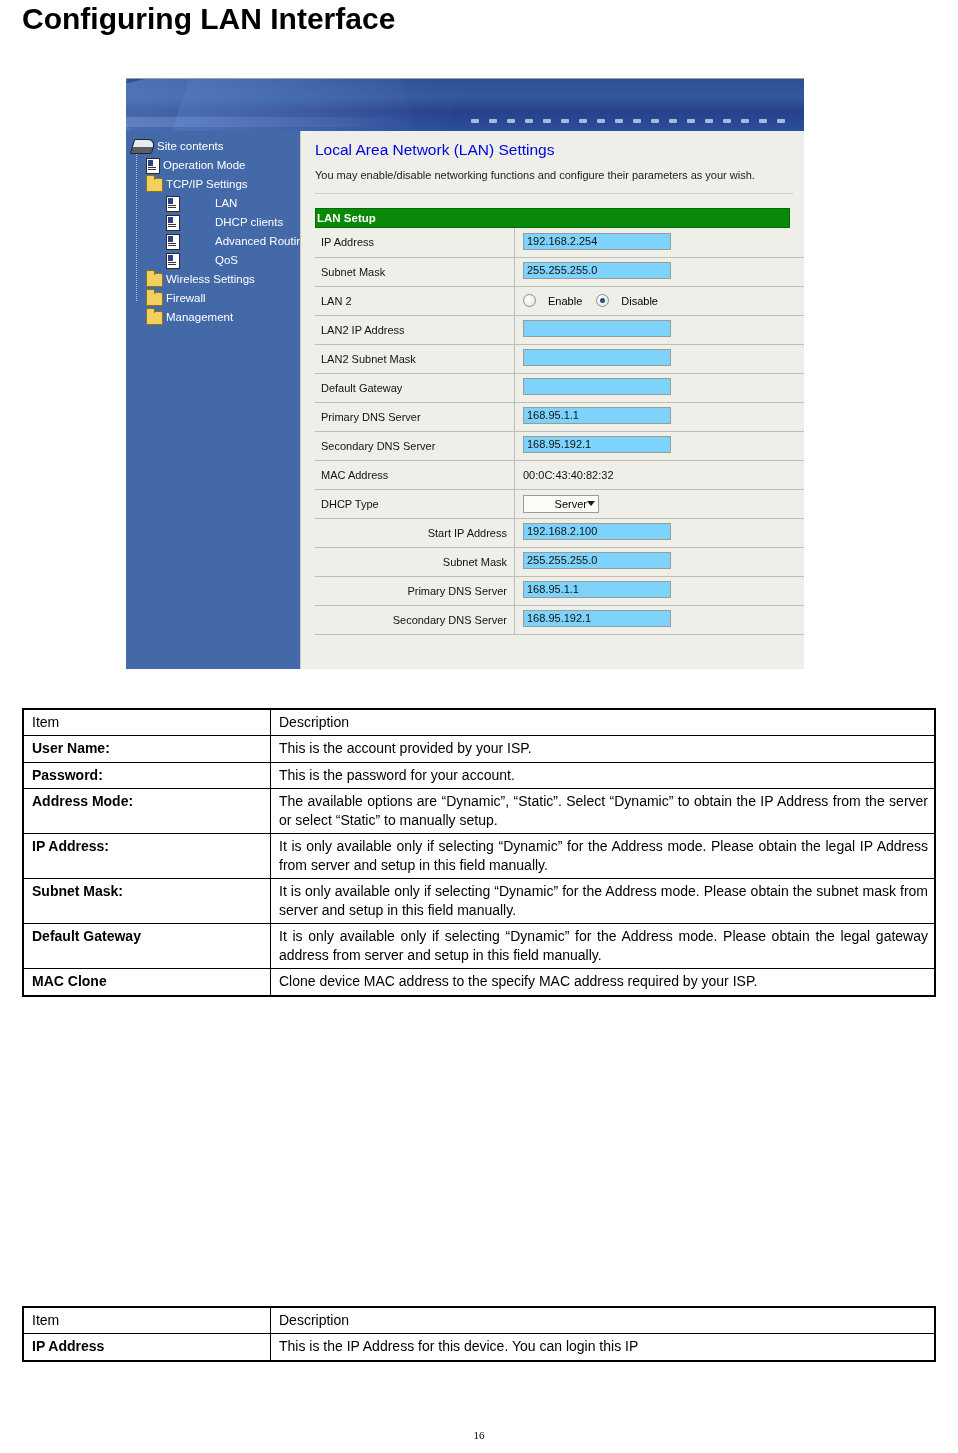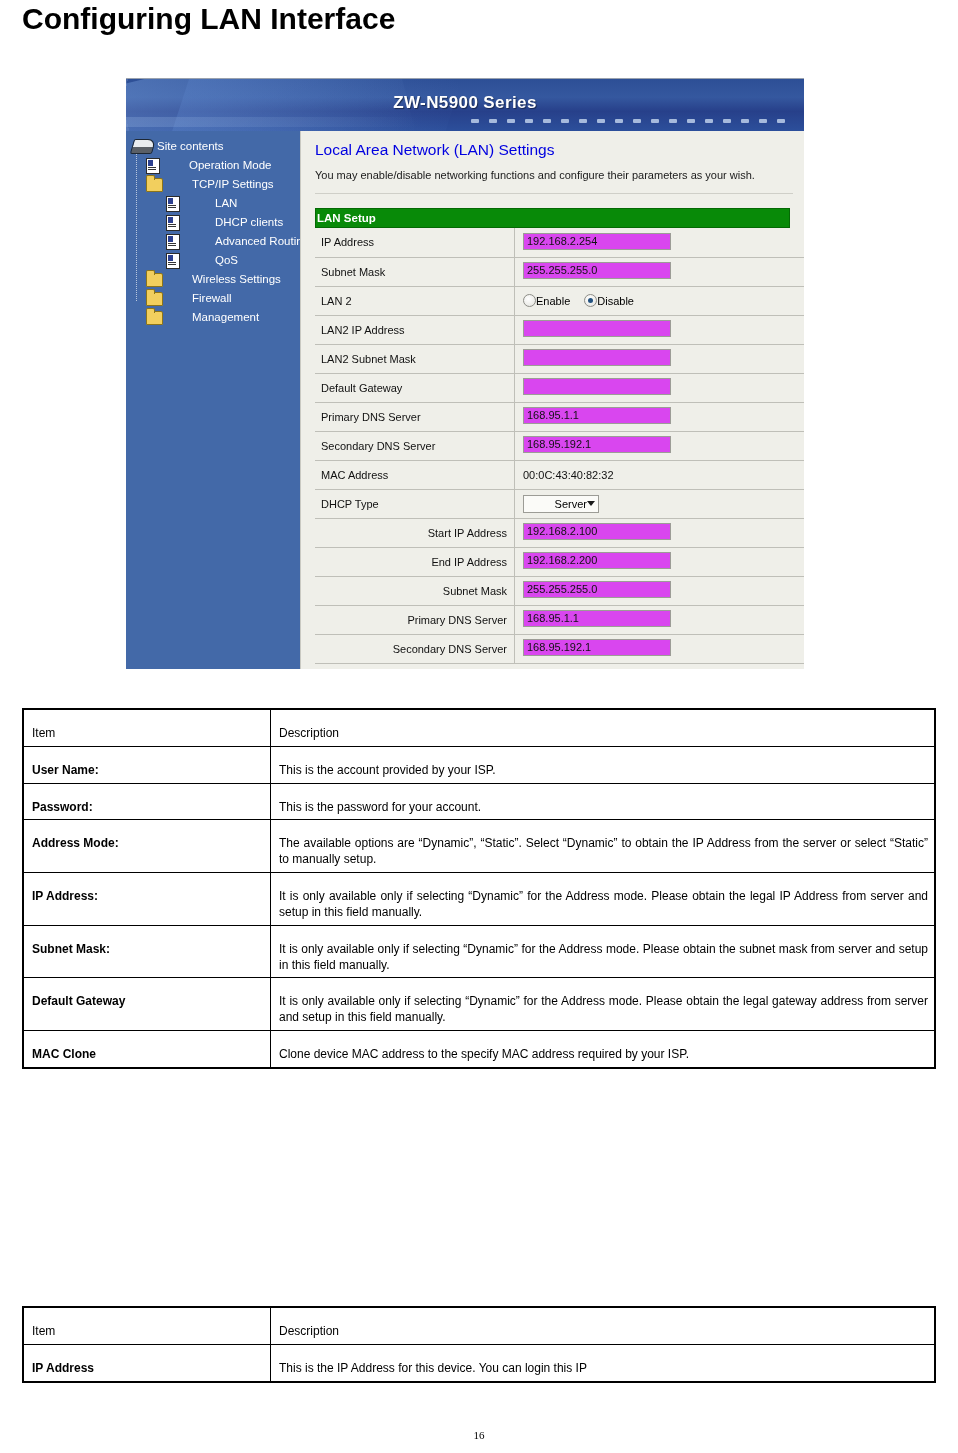--- a/index.html
+++ b/index.html
@@ -102,21 +102,21 @@
   .nav-item {
     display: flex;
     align-items: center;
     height: 19px;
     white-space: nowrap;
     color: #fff;
     line-height: 1;
   }
   .nav-item .label { padding-left: 3px; }
   .lvl0 { padding-left: 2px; }
-  .lvl1 { padding-left: 16px; gap: 26px; }
+  .lvl1 { padding-left: 16px; }
   .lvl2 { padding-left: 36px; gap: 32px; }
 
   .ico {
     width: 15px; height: 14px;
     flex: 0 0 15px;
     position: relative;
     display: inline-block;
   }
   
   .ico-site {
@@ -223,35 +223,35 @@
   }
   .frm td.lbl.indent {
     text-align: right;
     padding-right: 7px;
     padding-left: 0;
   }
   .frm td.val { padding-left: 8px; }
   .tb {
     width: 148px;
     height: 17px;
-    background: #d946ef;
+    background: #7dd3fc;
     border: 1px solid #9c9c96;
     box-sizing: border-box;
     font-size: 11px;
     font-family: "Liberation Sans", sans-serif;
     color: #111;
     padding: 0 3px;
     line-height: 15px;
     display: inline-block;
     white-space: nowrap;
     overflow: hidden;
   }
   .plaintext { font-size: 11px; color: #111; }
   .radio-wrap { display: flex; align-items: center; gap: 5px; font-size: 11px; }
-  .radio-wrap .grp { display: flex; align-items: center; gap: 0; }
+  .radio-wrap .grp { display: flex; align-items: center; gap: 12px; }
   .radio-wrap .grp + .grp { margin-left: 9px; }
   .rd {
     width: 11px; height: 11px;
     border-radius: 50%;
     border: 1px solid #8d8d87;
     background: radial-gradient(circle at 40% 35%, #ffffff, #e2e2dc);
     display: inline-block;
     position: relative;
   }
   .rd.on::after {
@@ -283,23 +283,23 @@
   
   .desc-table {
     position: absolute;
     border-collapse: collapse;
     width: 914px;
     left: 22px;
     table-layout: fixed;
   }
   .desc-table td {
     border: 1px solid #000;
-    font-size: 12px;
+    font-size: 14px;
     line-height: 1.32;
-    padding: 16px 6px 4px 8px;
+    padding: 3px 6px 4px 8px;
     vertical-align: top;
   }
   .desc-table td.item {
     width: 232px;
     font-weight: bold;
     white-space: nowrap;
   }
   .desc-table td.item.plain { font-weight: normal; }
   .desc-table td.desc { text-align: justify; }
   .desc-table td.desc.nojust { text-align: left; }
@@ -320,21 +320,20 @@
 
 <div class="page-title">Configuring LAN Interface</div>
 
 <div class="shot">
 
   <div class="shot-banner">
     <div class="streak-a"></div>
     <div class="streak-b"></div>
     <div class="streak-c"></div>
     <div class="dots"></div>
-    <div class="banner-title">ZW-N5900 Series</div>
   </div>
 
   <div class="shot-body">
 
     <div class="sidebar">
       <div class="tree-line" style="top:22px;height:148px;"></div>
 
       <div class="nav-item lvl0">
         <span class="ico ico-site"></span>
         <span class="label">Site contents</span>
@@ -467,26 +466,20 @@
             </span>
           </td>
         </tr>
         <tr>
           <td class="lbl indent">Start IP Address</td>
           <td class="val">
             <span class="tb">192.168.2.100</span>
           </td>
         </tr>
         <tr>
-          <td class="lbl indent">End IP Address</td>
-          <td class="val">
-            <span class="tb">192.168.2.200</span>
-          </td>
-        </tr>
-        <tr>
           <td class="lbl indent">Subnet Mask</td>
           <td class="val">
             <span class="tb">255.255.255.0</span>
           </td>
         </tr>
         <tr>
           <td class="lbl indent">Primary DNS Server</td>
           <td class="val">
             <span class="tb">168.95.1.1</span>
           </td>

